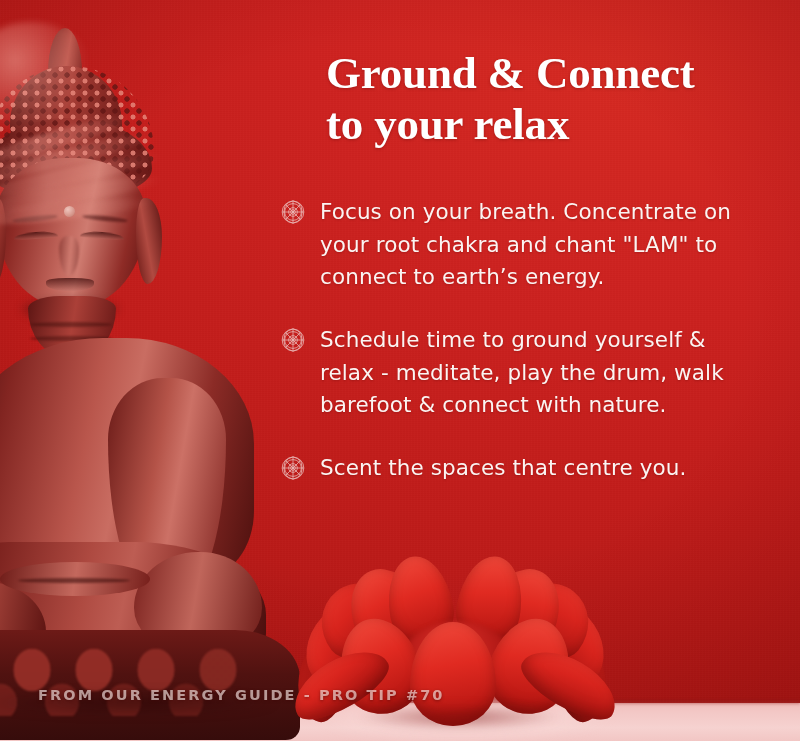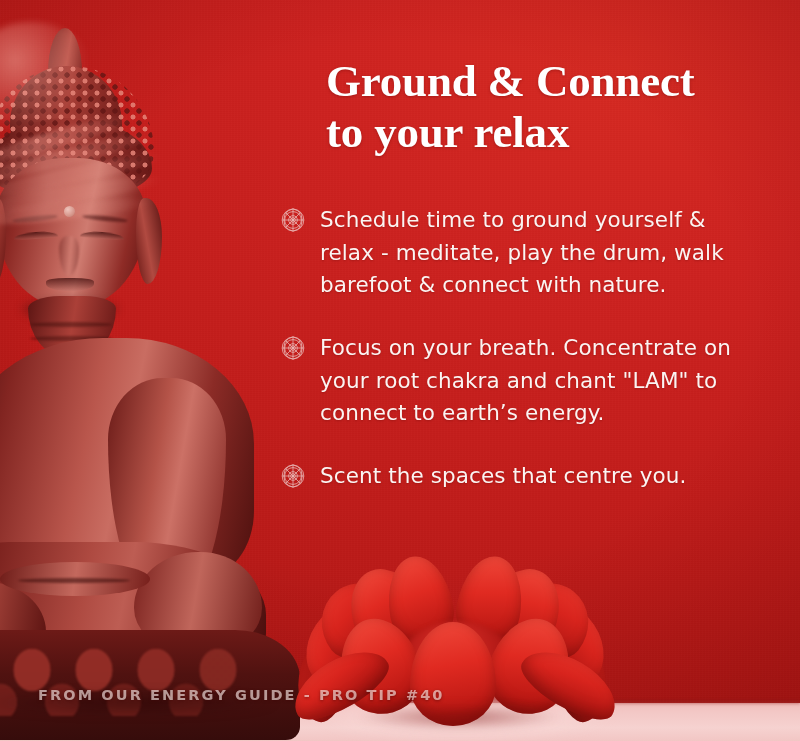--- a/index.html
+++ b/index.html
@@ -345,21 +345,21 @@
     width: 290px; height: 30px;
     border-radius: 50%;
     background: radial-gradient(50% 60% at 50% 50%, rgba(120,12,10,.55), rgba(120,12,10,0) 72%);
     filter: blur(5px);
   }
 
   
   .content {
     position: absolute;
     left: 326px;
-    top: 12px;
+    top: 4px;
     width: 412px;
     height: 656px;
   }
 
   .title {
     position: absolute;
     left: 0;
     top: 44px;
     width: 400px;
     margin: 0;
@@ -505,38 +505,38 @@
               <circle cx="24" cy="24" r="20"></circle>
               <circle cx="24" cy="24" r="15.5"></circle>
               <circle cx="24" cy="24" r="8"></circle>
               <circle cx="24" cy="24" r="4.4"></circle>
               <polygon points="24,3 33,7 39,14 41,24 39,34 33,41 24,45 15,41 9,34 7,24 9,14 15,7"></polygon>
               <path d="M24 4 L24 44 M4 24 L44 24 M9.9 9.9 L38.1 38.1 M38.1 9.9 L9.9 38.1"></path>
             </g>
             <circle cx="24" cy="24" r="2.2" fill="#f3dedb"></circle>
           </svg>
         </span>
-        <div class="tip-text">Schedule time to ground yourself &amp; relax - meditate, play the drum, walk barefoot &amp; connect with nature.</div>
+        <div class="tip-text">Focus on your breath. Concentrate on your root chakra and chant "LAM" to connect to earth’s energy.</div>
       </div>
 
       <div class="tip">
         <span class="tip-icon">
           <svg viewBox="0 0 48 48" aria-hidden="true">
             <g fill="none" stroke="#f3dedb" stroke-width="1.5">
               <circle cx="24" cy="24" r="20"></circle>
               <circle cx="24" cy="24" r="15.5"></circle>
               <circle cx="24" cy="24" r="8"></circle>
               <circle cx="24" cy="24" r="4.4"></circle>
               <polygon points="24,3 33,7 39,14 41,24 39,34 33,41 24,45 15,41 9,34 7,24 9,14 15,7"></polygon>
               <path d="M24 4 L24 44 M4 24 L44 24 M9.9 9.9 L38.1 38.1 M38.1 9.9 L9.9 38.1"></path>
             </g>
             <circle cx="24" cy="24" r="2.2" fill="#f3dedb"></circle>
           </svg>
         </span>
-        <div class="tip-text">Focus on your breath. Concentrate on your root chakra and chant "LAM" to connect to earth’s energy.</div>
+        <div class="tip-text">Schedule time to ground yourself &amp; relax - meditate, play the drum, walk barefoot &amp; connect with nature.</div>
       </div>
 
       <div class="tip">
         <span class="tip-icon">
           <svg viewBox="0 0 48 48" aria-hidden="true">
             <g fill="none" stroke="#f3dedb" stroke-width="1.5">
               <circle cx="24" cy="24" r="20"></circle>
               <circle cx="24" cy="24" r="15.5"></circle>
               <circle cx="24" cy="24" r="8"></circle>
               <circle cx="24" cy="24" r="4.4"></circle>
@@ -545,15 +545,15 @@
             </g>
             <circle cx="24" cy="24" r="2.2" fill="#f3dedb"></circle>
           </svg>
         </span>
         <div class="tip-text">Scent the spaces that centre you.</div>
       </div>
 
     </div>
   </div>
 
-  <p class="footer">FROM OUR ENERGY GUIDE - PRO TIP #40</p>
+  <p class="footer">FROM OUR ENERGY GUIDE - PRO TIP #70</p>
 
 </div>
 
 </body></html>

